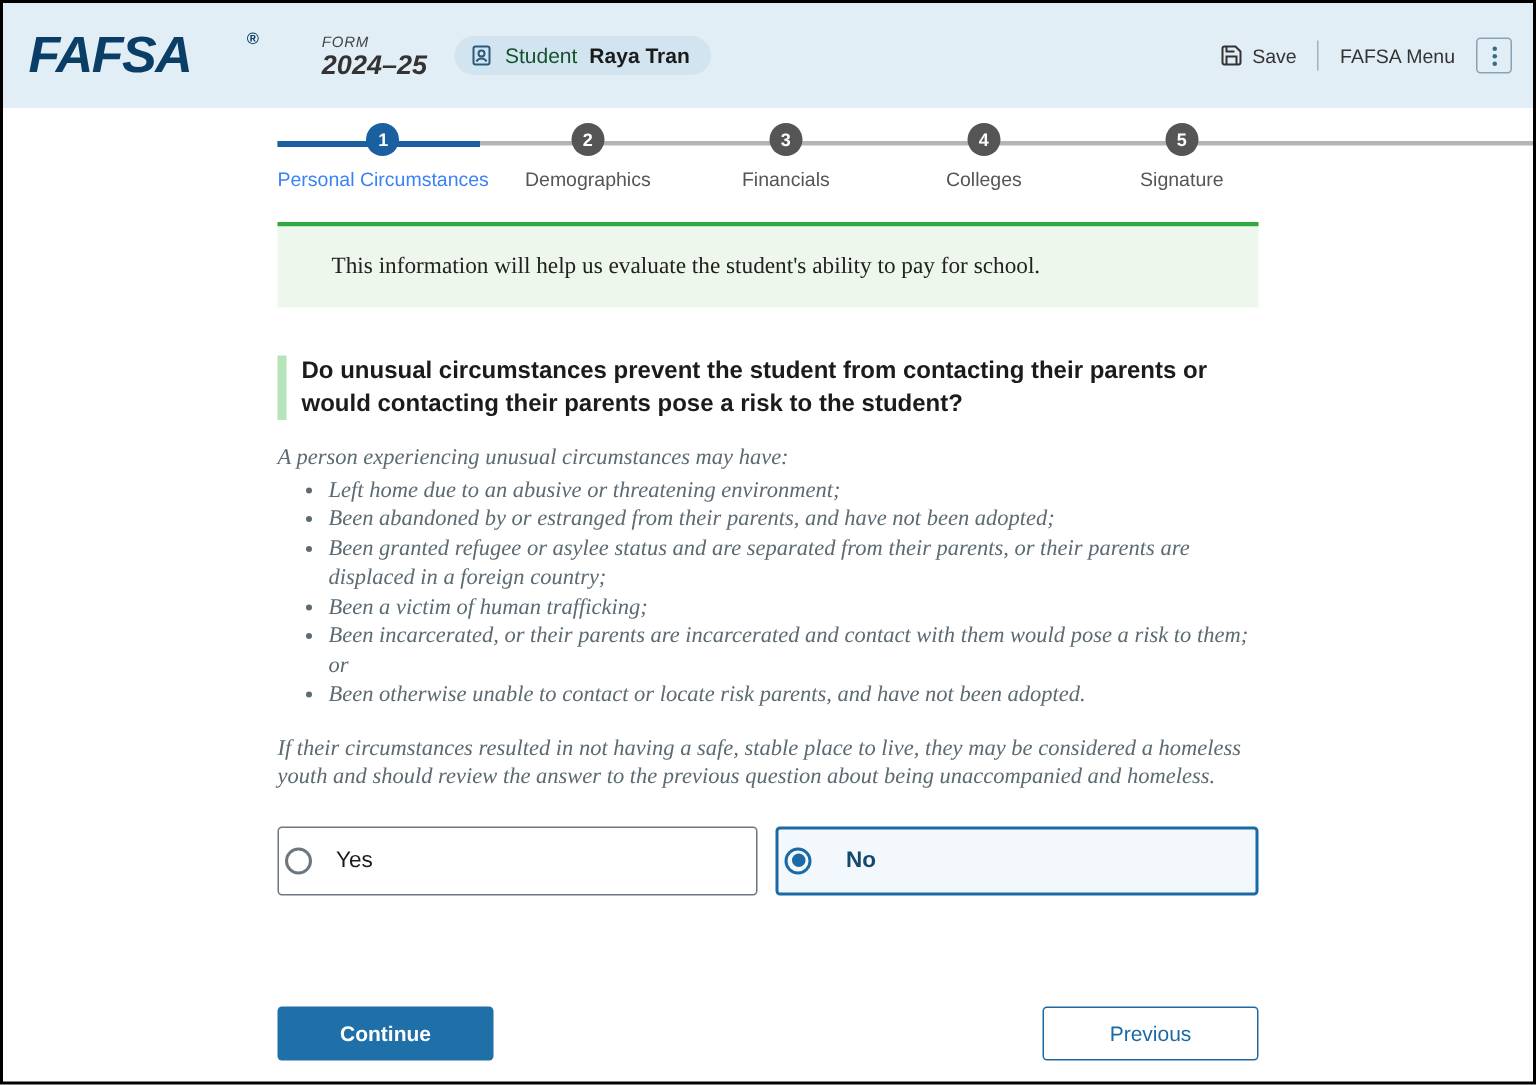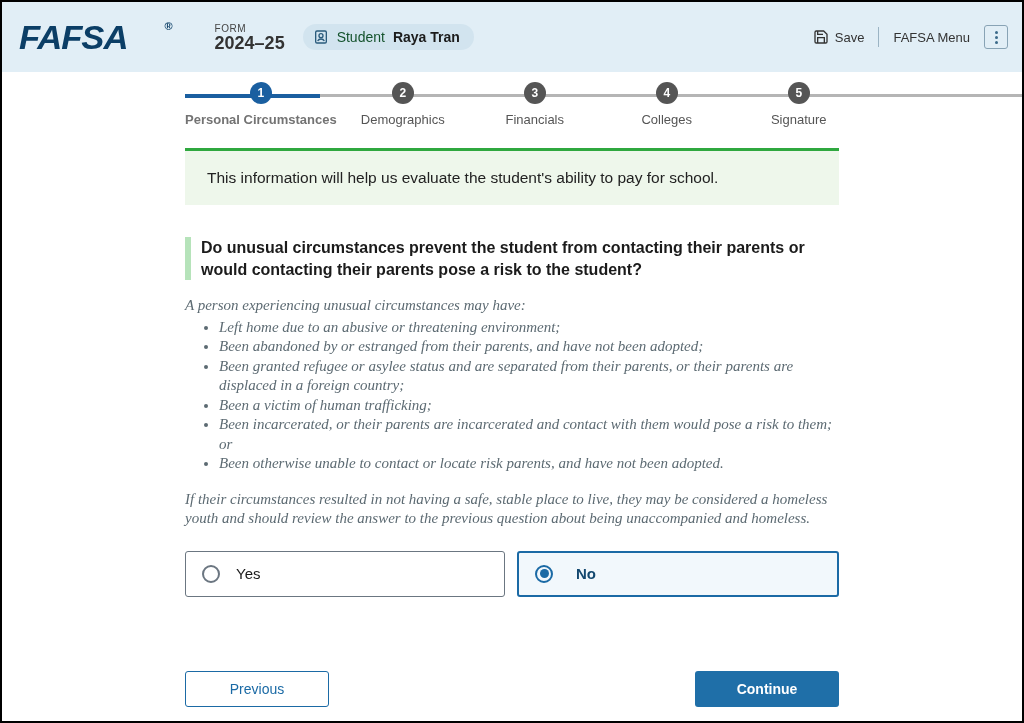--- a/index.html
+++ b/index.html
@@ -4,21 +4,21 @@
 <style>
   * { box-sizing: border-box; margin: 0; padding: 0; }
   html, body { width: 1024px; height: 723px; font-family: "Helvetica Neue", Arial, sans-serif; color: #1b1b1b; }
   .frame { width: 1024px; height: 723px; border: 2px solid #000; position: relative; overflow: hidden; background: #fff; }
 
   
   .topbar { background: #e1eef6; height: 70px; display: flex; align-items: center; padding: 0 14px 0 18px; }
   .brand { display: flex; align-items: flex-start; gap: 36px; }
   .brand-logo { font-family: "Arial Black", Arial, sans-serif; font-weight: 900; font-size: 34px; letter-spacing: -1px; color: #0b3e66; line-height: 1; font-style: italic; transform: scaleX(1.02); }
   .brand-reg { font-size: 11px; color: #0b3e66; position: relative; top: 0px; left: 2px; font-weight: 700; }
-  .brand-sub { margin-left: 8px; margin-top: 4px; }
+  .brand-sub { margin-left: 8px; margin-top: 4px; font-style: italic; }
   .brand-form { font-size: 10px; color: #444; letter-spacing: 0.5px; line-height: 1; }
   .brand-year { font-size: 18px; font-weight: 600; color: #333; line-height: 1.1; }
   .student-chip { margin-left: 18px; background: #d2e4ef; border-radius: 16px; padding: 5px 14px 5px 10px; display: flex; align-items: center; gap: 8px; font-size: 14px; color: #1b1b1b; }
   .student-chip .icon { width: 16px; height: 16px; }
   .student-chip .role { color: #14532d; font-weight: 400; }
   .student-chip .name { font-weight: 700; }
   .topbar-right { margin-left: auto; display: flex; align-items: center; gap: 14px; }
   .save-btn { display: flex; align-items: center; gap: 6px; font-size: 13px; color: #333; cursor: pointer; background: none; border: none; }
   .save-btn .icon { width: 16px; height: 16px; }
   .vsep { width: 1px; height: 20px; background: #9bb4c4; }
@@ -28,37 +28,37 @@
 
   
   .stepper { position: relative; height: 56px; margin-top: 10px; }
   .step-track { position: absolute; top: 12px; left: 183px; right: 0; height: 3px; background: #b5b5b5; }
   .step-track-active { position: absolute; top: 12px; left: 183px; width: 135px; height: 4px; background: #1a5fa0; }
   .steps { position: absolute; top: 0; left: 183px; right: 0; display: flex; }
   .step { flex: 0 0 132px; display: flex; flex-direction: column; align-items: center; gap: 8px; }
   .step-num { width: 22px; height: 22px; border-radius: 50%; background: #555; color: #fff; font-size: 12px; font-weight: 700; display: flex; align-items: center; justify-content: center; z-index: 2; }
   .step.active .step-num { background: #1a5fa0; }
   .step-label { font-size: 13px; color: #555; white-space: nowrap; }
-  .step.active .step-label { color: #737373; font-weight: 700; }
+  .step.active .step-label { color: #3b82f6; font-weight: 400; }
 
   
   .main { padding: 0 183px; }
   .page-title { font-size: 27px; font-weight: 400; color: #1b1b1b; margin-top: 22px; font-family: "Helvetica Neue", Arial, sans-serif; }
   .title-rule { height: 3px; background: #2fa83f; margin-top: 10px; }
-  .info-banner { background: #eef7eb; padding: 18px 22px; font-family: Liberation Sans, sans-serif; font-size: 15.5px; color: #222; margin-top: 0; }
+  .info-banner { background: #eef7eb; padding: 18px 36px; font-family: Liberation Serif, serif; font-size: 15.5px; color: #222; margin-top: 0; }
   .question-wrap { margin-top: 32px; display: flex; }
   .qbar { width: 6px; background: #b6e3ba; margin-right: 10px; flex-shrink: 0; }
   .question { font-size: 16px; font-weight: 700; line-height: 1.35; color: #1b1b1b; }
   .help { margin-top: 16px; font-family: Georgia, "Times New Roman", serif; font-style: italic; color: #5c6a72; font-size: 15px; line-height: 1.3; }
   .help ul { margin: 2px 0 0 34px; }
   .help ul li { margin: 0; }
   .help-tail { margin-top: 16px; }
 
   .options { margin-top: 22px; display: flex; gap: 12px; }
-  .opt { flex: 1; display: flex; align-items: center; gap: 16px; border: 1.5px solid #6b7681; border-radius: 3px; padding: 12px 16px; font-size: 15px; cursor: pointer; background: #fff; }
+  .opt { flex: 1; display: flex; align-items: center; gap: 16px; border: 1.5px solid #6b7681; border-radius: 3px; padding: 12px 4px; font-size: 15px; cursor: pointer; background: #fff; }
   .opt.selected { border: 2px solid #1b6aa5; background: #f2f8fc; color: #13486f; font-weight: 600; gap: 23px; }
   .radio { width: 18px; height: 18px; border: 2px solid #6b7681; border-radius: 50%; display: inline-flex; align-items: center; justify-content: center; flex-shrink: 0; }
   .opt.selected .radio { border-color: #1b6aa5; }
   .radio .dot { width: 9px; height: 9px; background: #1b6aa5; border-radius: 50%; display: none; }
   .opt.selected .radio .dot { display: block; }
 
   
   .navrow { position: absolute; bottom: 14px; left: 183px; right: 183px; display: flex; justify-content: space-between; }
   .btn { font-size: 14px; border-radius: 3px; cursor: pointer; }
   .btn-prev { width: 144px; height: 36px; background: #fff; border: 1.5px solid #1b6aa5; color: #1b6aa5; }
@@ -162,17 +162,17 @@
       <label class="opt selected" id="opt-no">
         <span class="radio">
             <span class="dot"></span>
           </span>
         <span>No</span>
       </label>
     </div>
   </div>
 
   <div class="navrow">
+    <button class="btn btn-cont">Continue</button>
     <button class="btn btn-prev">Previous</button>
-    <button class="btn btn-cont">Continue</button>
   </div>
 
 </div>
 
 </body></html>

